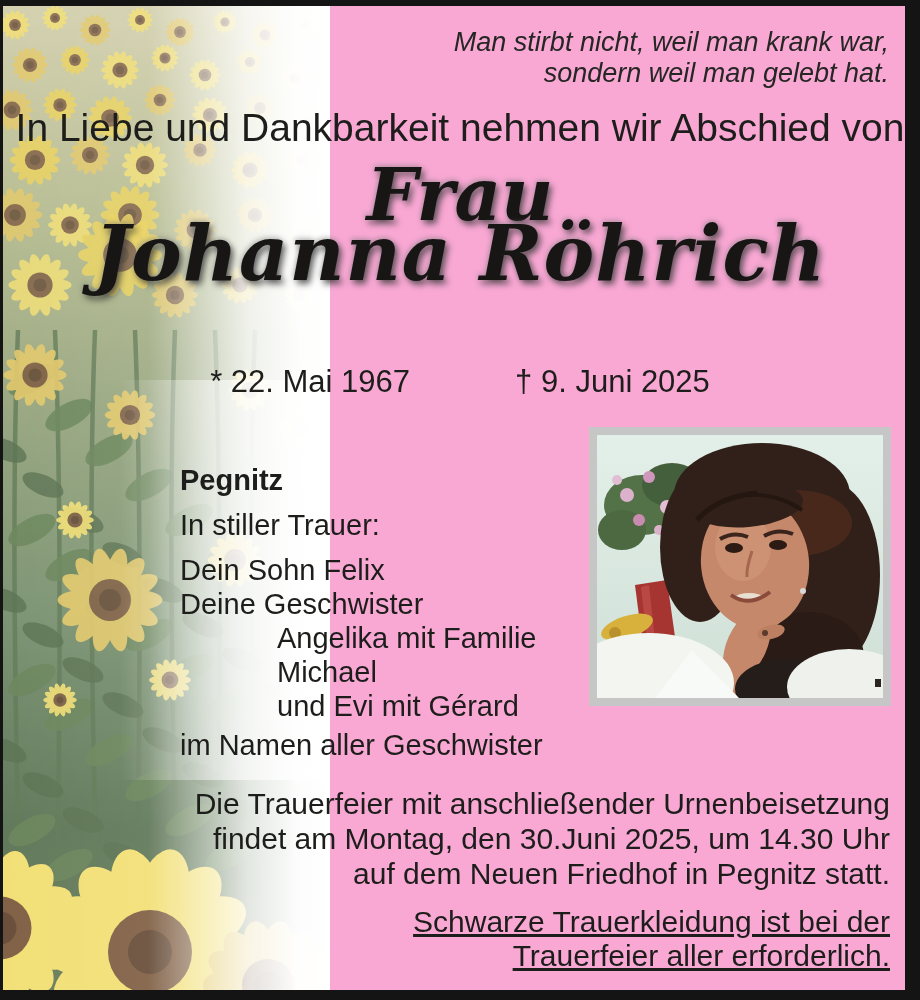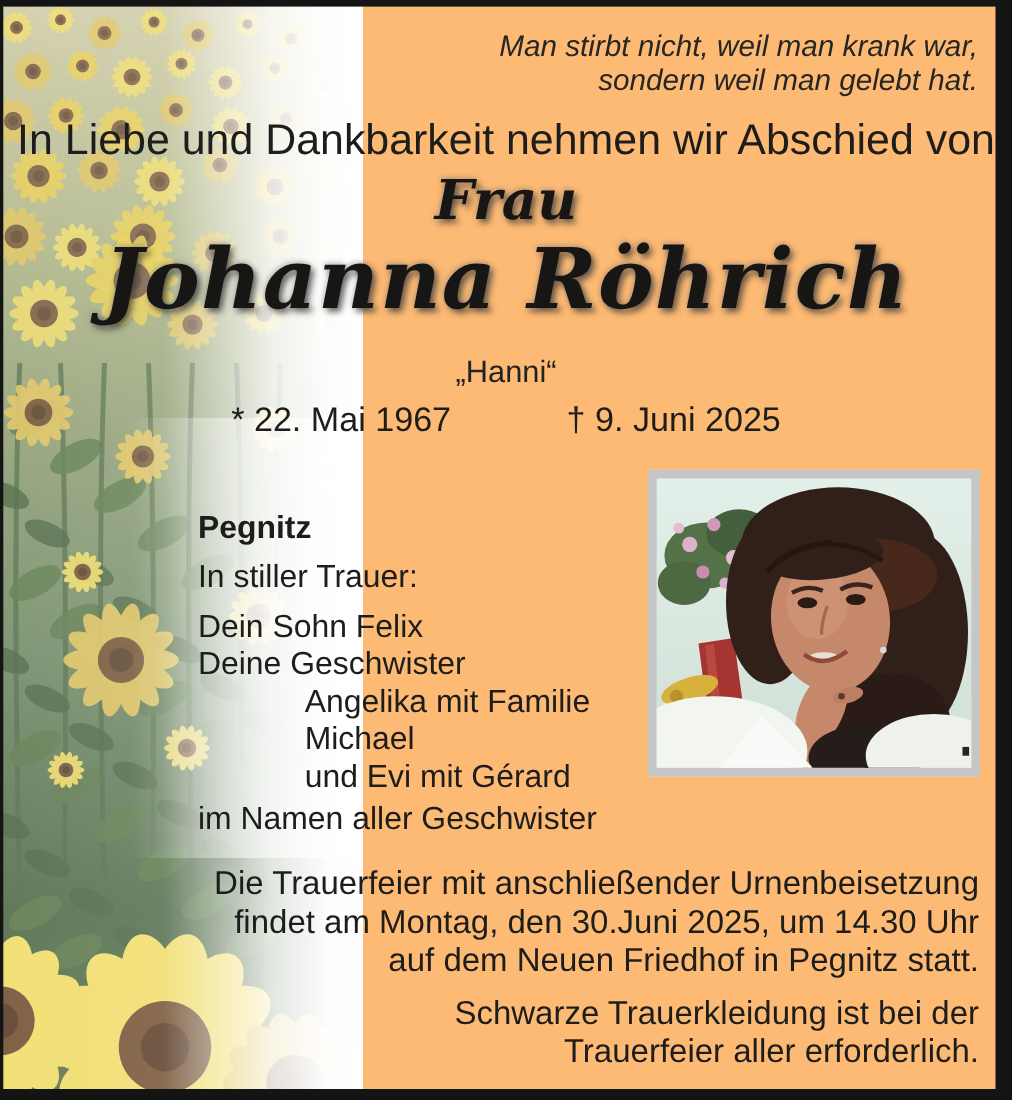--- a/index.html
+++ b/index.html
@@ -1,19 +1,19 @@
 <!DOCTYPE html>
 <html lang="de"><head>
 <meta charset="utf-8">
 <style>
   html,body{margin:0;padding:0;background:#ffffff;}
   #ad{
     position:relative;
     width:920px;height:1000px;
-    background:#fdba74;
+    background:#f9a8d4;
     overflow:hidden;
     font-family:"Liberation Sans",sans-serif;
     color:#1d1d1b;
   }
   
   .frame{position:absolute;background:#141414;z-index:40;}
   .frame.top{left:0;top:0;width:920px;height:6px;}
   .frame.left{left:0;top:0;width:3px;height:1000px;}
   .frame.right{left:905px;top:0;width:15px;height:1000px;}
   .frame.bottom{left:0;top:990px;width:920px;height:10px;}
@@ -28,36 +28,36 @@
   .intro{
     left:0;right:0;top:106px;text-align:center;
     font-size:39px;color:#1d1d1b;
   }
   .fancy{
     left:0;right:0;text-align:center;
     font-family:"DejaVu Serif",serif;font-style:italic;font-weight:bold;
     color:#171614;
     text-shadow:3px 4px 6px rgba(55,55,55,0.75), -1px -2px 5px rgba(130,130,130,0.45);
   }
-  .salutation{top:152px;font-size:50px;}
+  .salutation{top:152px;font-size:72px;}
   .deceased-name{top:209px;font-size:76px;letter-spacing:1px;}
   .nickname{left:0;right:0;top:322px;text-align:center;font-size:28px;color:#222;}
   .dates{
     left:0;right:0;top:364px;display:flex;justify-content:center;gap:105px;
     font-size:31px;color:#1d1d1b;
   }
   .mline{left:180px;font-size:29px;margin-top:18px;}
   .mline.indent{left:277px;}
   .city{font-weight:bold;}
   .portrait{
     position:absolute;left:589px;top:427px;z-index:20;
     width:286px;height:263px;border:8px solid #c6c6c6;background:#dbe9e2;
   }
   .funeral{right:30px;top:786px;text-align:right;font-size:30px;line-height:35px;}
-  .dress{right:30px;top:905px;text-align:right;font-size:30px;line-height:34px;}
+  .dress{right:30px;top:905px;text-align:right;font-size:30px;line-height:34px;text-decoration:underline;}
 </style>
 </head>
 <body>
 
 <div id="ad">
 
   <svg id="field-svg" width="330" height="1000" viewBox="0 0 330 1000">
     <defs>
       <linearGradient id="bgGrad" x1="0" y1="0" x2="0" y2="1">
         <stop offset="0" stop-color="#cdc9a2"></stop>
@@ -1070,21 +1070,20 @@
 
   <div class="txt quote">
     <div>Man stirbt nicht, weil man krank war,</div>
     <div>sondern weil man gelebt hat.</div>
   </div>
 
   <div class="txt intro">In Liebe und Dankbarkeit nehmen wir Abschied von</div>
 
   <div class="txt fancy salutation">Frau</div>
   <div class="txt fancy deceased-name">Johanna Röhrich</div>
-  <div class="txt nickname">„Hanni“</div>
 
   <div class="txt dates">
     <span>* 22. Mai 1967</span>
     <span>† 9. Juni 2025</span>
   </div>
 
   <div class="txt mline city" style="top:446px">Pegnitz</div>
   <div class="txt mline" style="top:491px">In stiller Trauer:</div>
   <div class="txt mline" style="top:536px">Dein Sohn Felix</div>
   <div class="txt mline" style="top:570px">Deine Geschwister</div>

